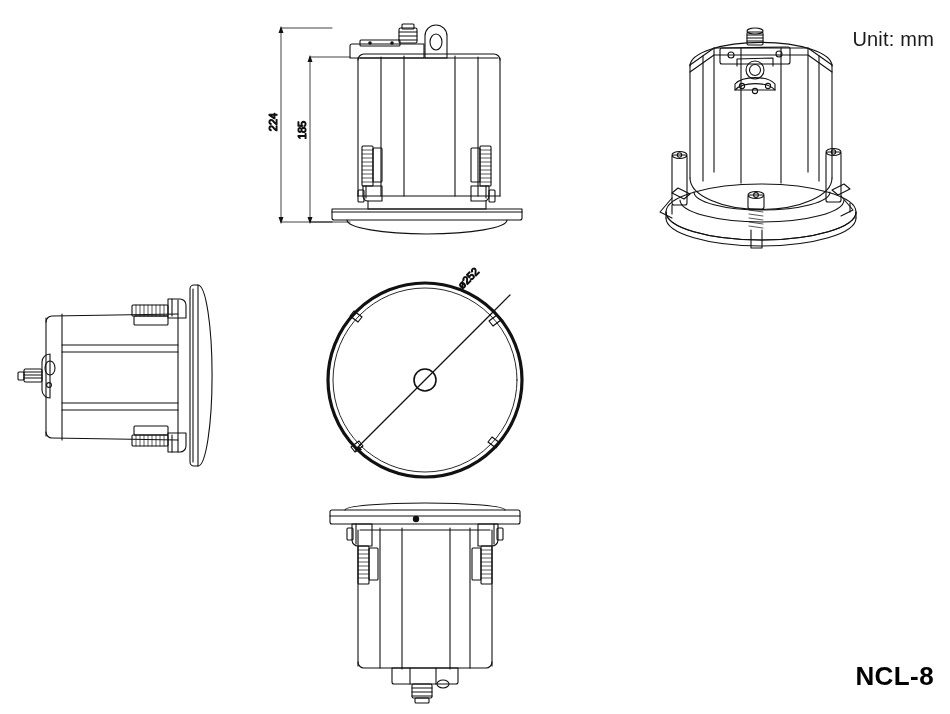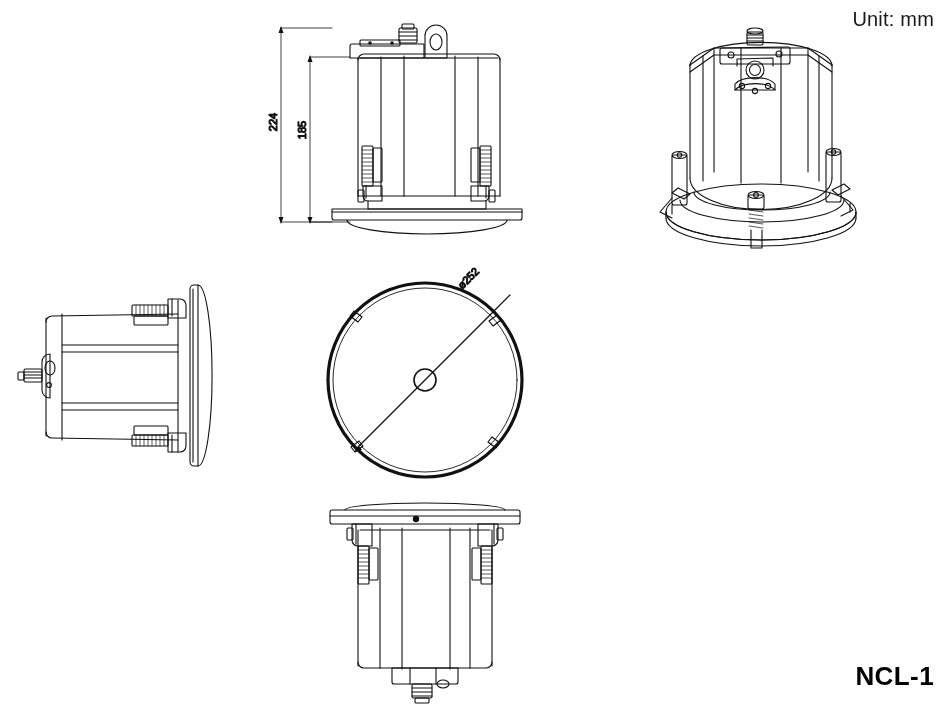--- a/index.html
+++ b/index.html
@@ -20,21 +20,21 @@
   #drawing-canvas {
     position: absolute;
     left: 0;
     top: 0;
     width: 950px;
     height: 714px;
   }
   .unit-note {
     position: absolute;
     right: 16px;
-    top: 8px;
+    top: 28px;
     font-size: 20px;
     color: #1a1a1a;
     letter-spacing: 0.2px;
     font-family: "Liberation Sans", sans-serif;
   }
   .model-label {
     position: absolute;
     right: 16px;
     bottom: 22px;
     font-size: 26px;
@@ -453,15 +453,15 @@
       </g>
 
       <text class="dimtxt" transform="translate(277,122) rotate(-90)" text-anchor="middle">224</text>
       <text class="dimtxt" transform="translate(306,130) rotate(-90)" text-anchor="middle">185</text>
       <text class="dimtxt" transform="translate(471,281) rotate(-45)" text-anchor="middle">ø252</text>
 
     </g>
   </svg>
 
   <div class="unit-note">Unit: mm</div>
-  <div class="model-label">NCL-1</div>
+  <div class="model-label">NCL-8</div>
 
 </div>
 
 </body></html>

